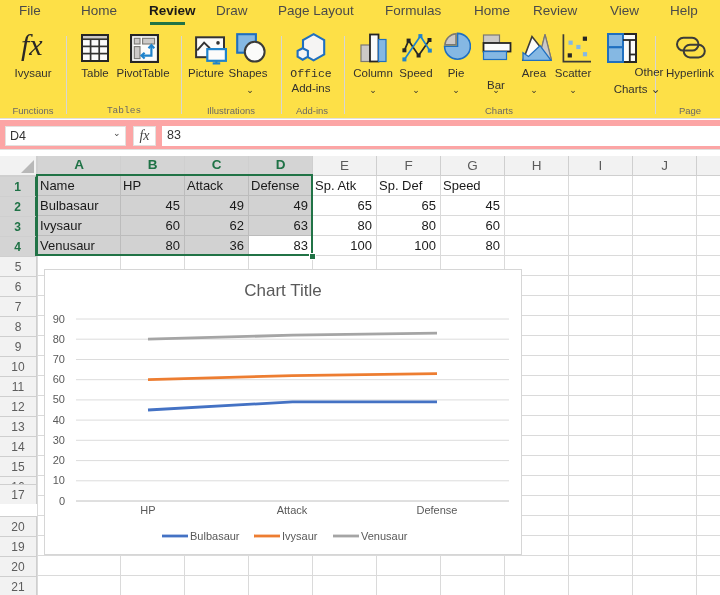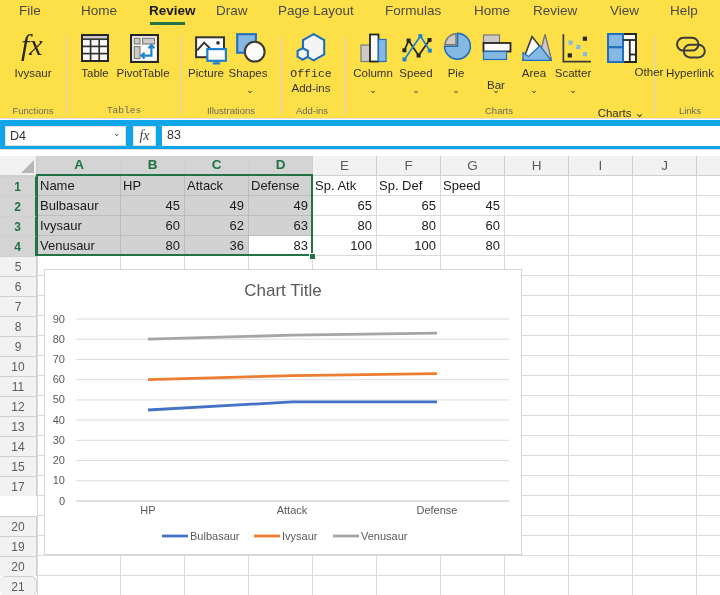--- a/index.html
+++ b/index.html
@@ -7,21 +7,21 @@
 body { font-family:"Liberation Sans", sans-serif; position:relative; background:#fff; }
 #ribbon { position:absolute; left:0; top:0; width:720px; height:119px; background:#fde047; border-bottom:1px solid #e1dfdd; }
 .tab { position:absolute; top:3px; font-size:13.5px; color:#4a4a4a; }
 .tab.active { color:#1b1a19; font-weight:bold; }
 #ins-underline { position:absolute; left:150px; top:22px; width:35px; height:3px; background:#217346; }
 .sep { position:absolute; top:36px; height:78px; width:1px; background:#d8d6d4; }
 .icon { position:absolute; }
 .rlabel { position:absolute; font-size:11.5px; color:#33312e; text-align:center; white-space:nowrap; transform:translateX(-50%); }
 .chev { position:absolute; transform:translateX(-50%); color:#33312e; font-size:9px; line-height:9px; }
 .glabel { position:absolute; top:105px; font-size:9.5px; color:#6b6966; text-align:center; transform:translateX(-50%); white-space:nowrap; }
-#fbar { position:absolute; left:0; top:120px; width:720px; height:30px; background:#0ea5e9; border-bottom:1px solid #e1dfdd; }
+#fbar { position:absolute; left:0; top:120px; width:720px; height:30px; background:#fca5a5; border-bottom:1px solid #e1dfdd; }
 #namebox { position:absolute; left:5px; top:6px; width:121px; height:20px; background:#fff; border:1px solid #e3e1df; font-size:12.5px; color:#333; padding:2px 0 0 4px; }
 #nb-chev { position:absolute; left:113px; top:8px; color:#444; font-size:9px; }
 #fxbox { position:absolute; left:133px; top:6px; width:23px; height:20px; background:#fff; border:1px solid #e3e1df; text-align:center; font-family:"Liberation Serif",serif; font-style:italic; font-size:14px; color:#444; padding-top:1px; }
 #ffield { position:absolute; left:162px; top:6px; width:558px; height:20px; background:#fff; font-size:12.5px; color:#333; padding:2px 0 0 5px; }
 #grid { position:absolute; left:0; top:156px; width:720px; height:439px; background:#fff; }
 .chead { position:absolute; top:0; height:20px; background:#f2f2f2; border-left:1px solid #cfcfcf; border-bottom:1px solid #cfcfcf; font-size:13.5px; color:#5c5c5c; text-align:center; padding-top:2px; }
 .chead.sel { background:#d4d4d4; color:#1f7246; font-weight:bold; border-bottom:2px solid #217346; padding-top:1px; }
 .rhead { position:absolute; left:0; width:37px; height:20px; background:#f2f2f2; border-top:1px solid #cfcfcf; border-right:1px solid #cfcfcf; font-size:12px; color:#5c5c5c; text-align:center; padding-top:3px; }
 .rhead.sel { background:#d4d4d4; color:#1f7246; font-weight:bold; border-right:2px solid #217346; }
 #corner { position:absolute; left:0; top:0; width:37px; height:20px; background:#f2f2f2; border-right:1px solid #cfcfcf; border-bottom:1px solid #cfcfcf; }
@@ -171,28 +171,28 @@
   <div class="chev" style="left:416px; top:86px;">⌄</div>
   <div class="rlabel" style="left:456px; top:67px;">Pie</div>
   <div class="chev" style="left:456px; top:86px;">⌄</div>
   <div class="rlabel" style="left:496px; top:79px;">Bar</div>
   <div class="chev" style="left:496px; top:86px;">⌄</div>
   <div class="rlabel" style="left:534px; top:67px;">Area</div>
   <div class="chev" style="left:534px; top:86px;">⌄</div>
   <div class="rlabel" style="left:573px; top:67px;">Scatter</div>
   <div class="chev" style="left:573px; top:86px;">⌄</div>
   <div class="rlabel" style="left:621px; top:66px;margin-left:28px;">Other</div>
-  <div class="rlabel" style="left:621px; top:82px;margin-top:24px;">Charts ⌄</div>
+  <div class="rlabel" style="left:637px; top:82px;">Charts ⌄</div>
   <div class="rlabel" style="left:690px; top:67px;">Hyperlink</div>
   <div class="glabel" style="left:33px;">Functions</div>
   <div class="glabel" style="left:124px;font-family:Liberation Mono, monospace;">Tables</div>
   <div class="glabel" style="left:231px;">Illustrations</div>
   <div class="glabel" style="left:312px;">Add-ins</div>
   <div class="glabel" style="left:499px;">Charts</div>
-  <div class="glabel" style="left:690px;">Links</div>
+  <div class="glabel" style="left:690px;">Page</div>
 </div>
 <div id="fbar">
   <div id="namebox">D4</div>
   <div id="nb-chev">⌄</div>
   <div id="fxbox">fx</div>
   <div id="ffield">83</div>
 </div>
 <div id="grid">
   <div class="gl-v" style="left:37px; top:20px; height:419px;"></div>
 <div class="gl-v" style="left:120px; top:20px; height:419px;"></div>
@@ -258,25 +258,25 @@
 <div class="rhead" style="top:140px;">7</div>
 <div class="rhead" style="top:160px;">8</div>
 <div class="rhead" style="top:180px;">9</div>
 <div class="rhead" style="top:200px;">10</div>
 <div class="rhead" style="top:220px;">11</div>
 <div class="rhead" style="top:240px;">12</div>
 <div class="rhead" style="top:260px;">13</div>
 <div class="rhead" style="top:280px;">14</div>
 <div class="rhead" style="top:300px;">15</div>
 <div class="rhead" style="top:320px;">16</div>
-<div class="rhead" style="top:320px;">17</div>
+<div class="rhead" style="top:328px;">17</div>
 <div class="rhead" style="top:360px;">20</div>
 <div class="rhead" style="top:380px;">19</div>
 <div class="rhead" style="top:400px;">20</div>
-<div class="rhead" style="top:420px;border-radius:6px;">21</div>
+<div class="rhead" style="top:420px;">21</div>
   <div class="cell" style="left:37px; top:20px; width:83px;">Name</div>
 <div class="cell" style="left:120px; top:20px; width:64px;">HP</div>
 <div class="cell" style="left:184px; top:20px; width:64px;">Attack</div>
 <div class="cell" style="left:248px; top:20px; width:64px;">Defense</div>
 <div class="cell" style="left:312px; top:20px; width:64px;">Sp. Atk</div>
 <div class="cell" style="left:376px; top:20px; width:64px;">Sp. Def</div>
 <div class="cell" style="left:440px; top:20px; width:64px;">Speed</div>
 <div class="cell" style="left:37px; top:40px; width:83px;">Bulbasaur</div>
 <div class="cell num" style="left:120px; top:40px; width:64px;">45</div>
 <div class="cell num" style="left:184px; top:40px; width:64px;">49</div>

